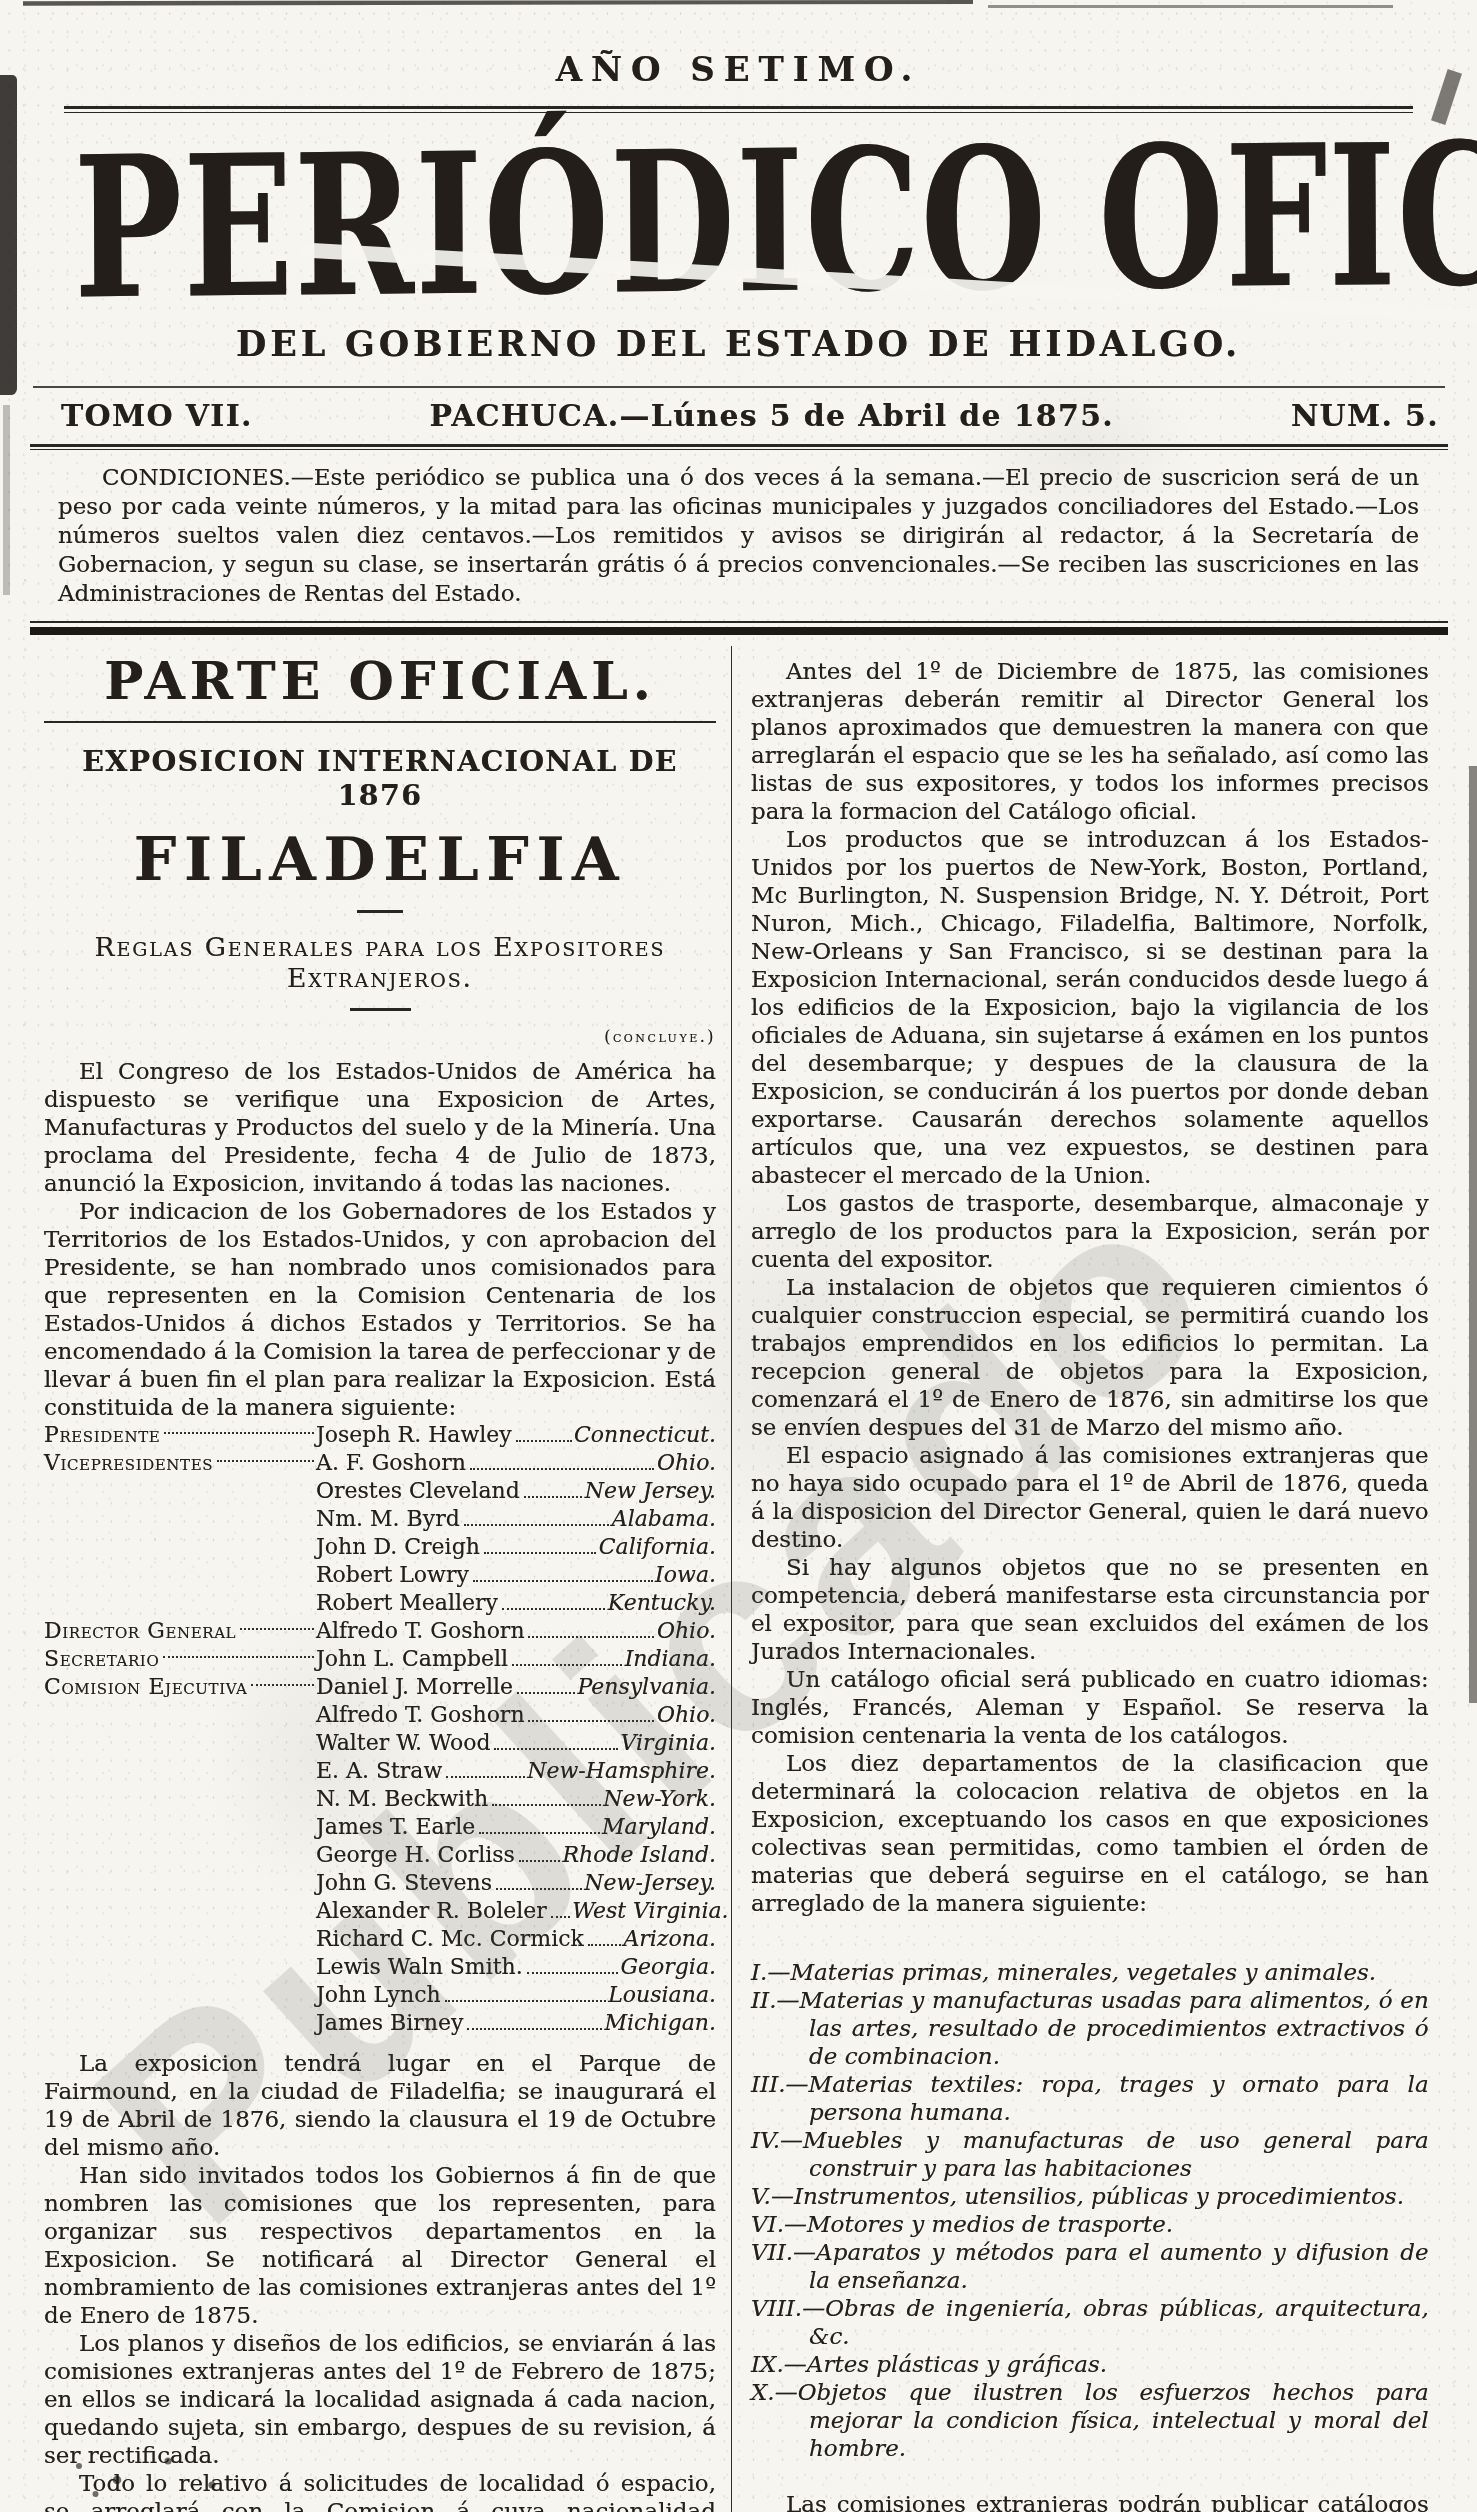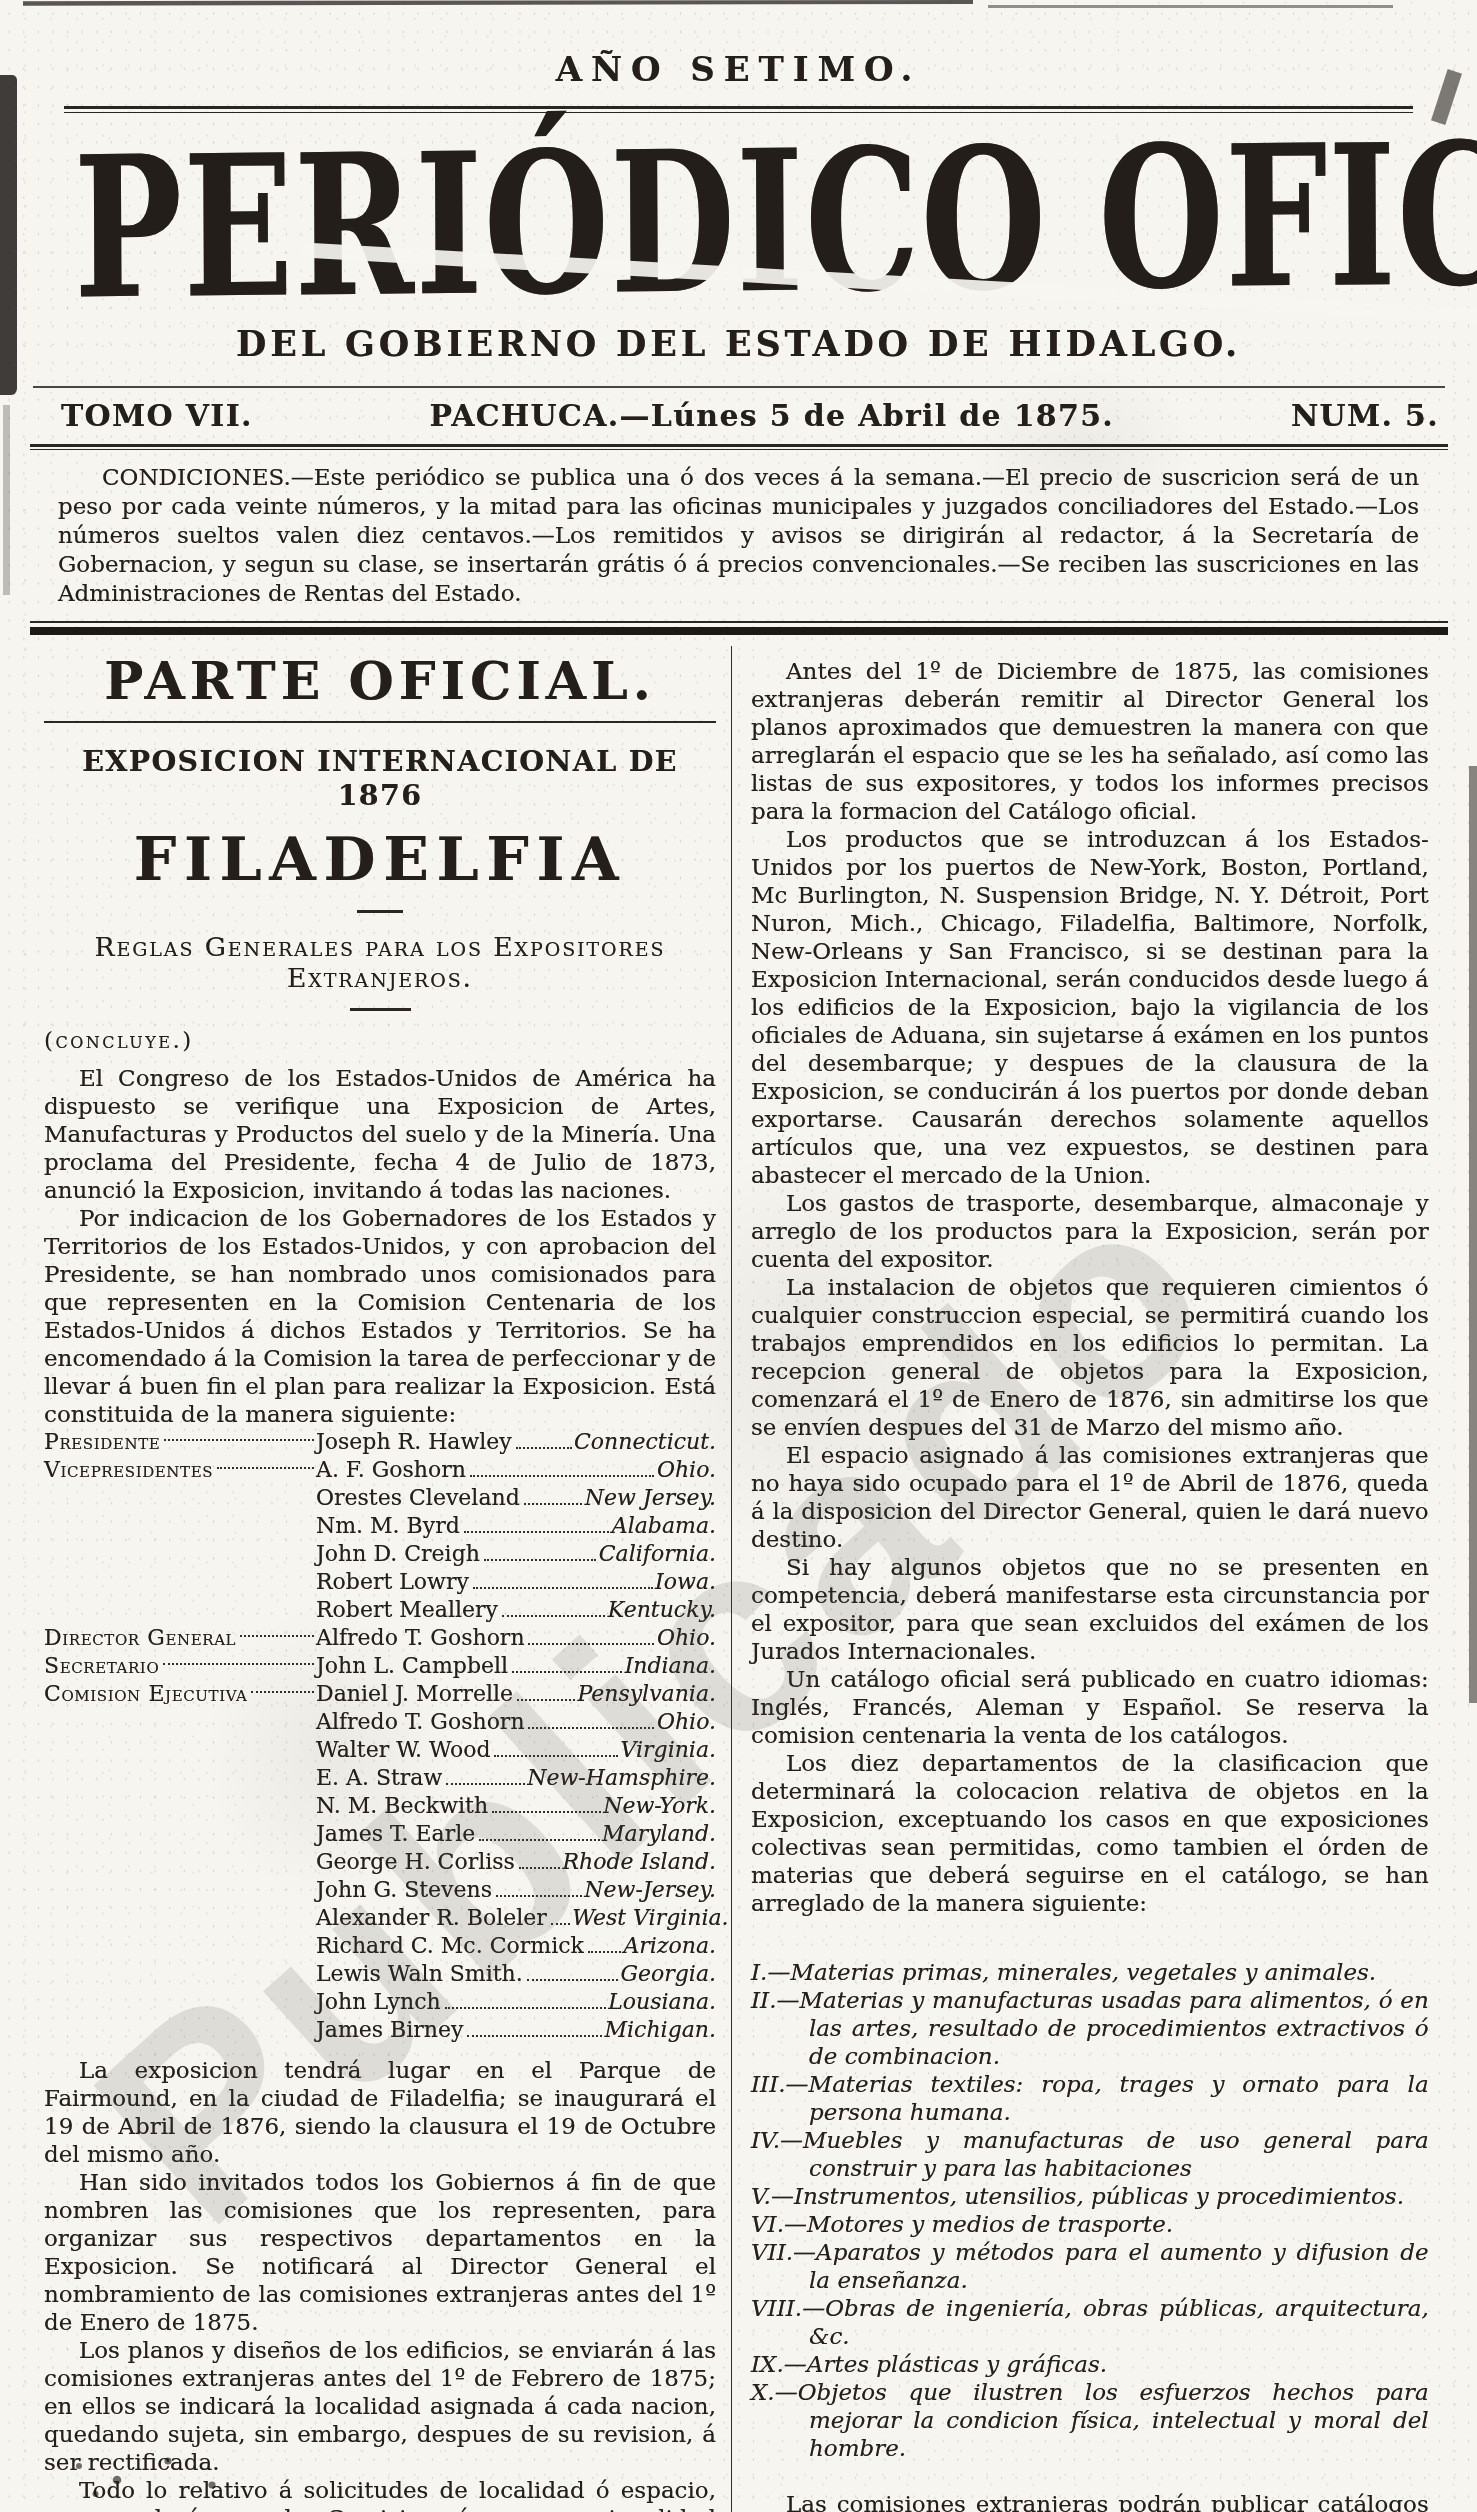--- a/index.html
+++ b/index.html
@@ -53,21 +53,21 @@
   .col-left{padding:0 15px 0 15px;border-right:1.9px solid #332e28;}
   .col-right{padding:0 6.3px 0 19px;}
 
   .section-title{text-align:center;font-size:52px;font-weight:bold;letter-spacing:5px;margin-top:3.8px;}
   .rule-col{width:100%;height:1.9px;margin-top:10px;background:#2a2622;}
   .kicker{text-align:center;font-size:28.5px;font-weight:bold;letter-spacing:1.3px;margin-top:21.5px;}
   .article-title{text-align:center;font-size:60px;font-weight:bold;letter-spacing:7.6px;margin-top:11.4px;}
   .short-rule{width:46px;height:3.2px;margin:16.5px auto 0 auto;background:#2a2622;}
   .subheading{text-align:center;font-variant:small-caps;font-size:26.6px;letter-spacing:1.9px;margin-top:17.7px;}
   .short-rule2a{width:61px;height:2.5px;margin:15px auto 0 auto;background:#2a2622;}
-  .note{text-align:left;font-size:23px;letter-spacing:2.5px;margin-top:16.5px;font-variant:small-caps;}
+  .note{text-align:right;font-size:16px;letter-spacing:2.5px;margin-top:16.5px;font-variant:small-caps;}
 
   .body-text p{margin:0;font-size:23px;line-height:28px;text-align:justify;text-indent:35px;}
   .body-text{margin-top:11.4px;}
 
   .officer-row{display:flex;align-items:baseline;font-size:22px;line-height:28px;white-space:nowrap;}
   .o-labelcell{display:flex;width:272px;flex:none;align-items:center;}
   .o-label{font-variant:small-caps;letter-spacing:0.6px;}
   .o-ldots{flex:1;border-bottom:2.5px dotted #332e28;margin:0 2.5px 5.7px 3.8px;}
   .o-label:empty + .o-ldots{border-bottom:none;}
   .o-name{flex:none;}

